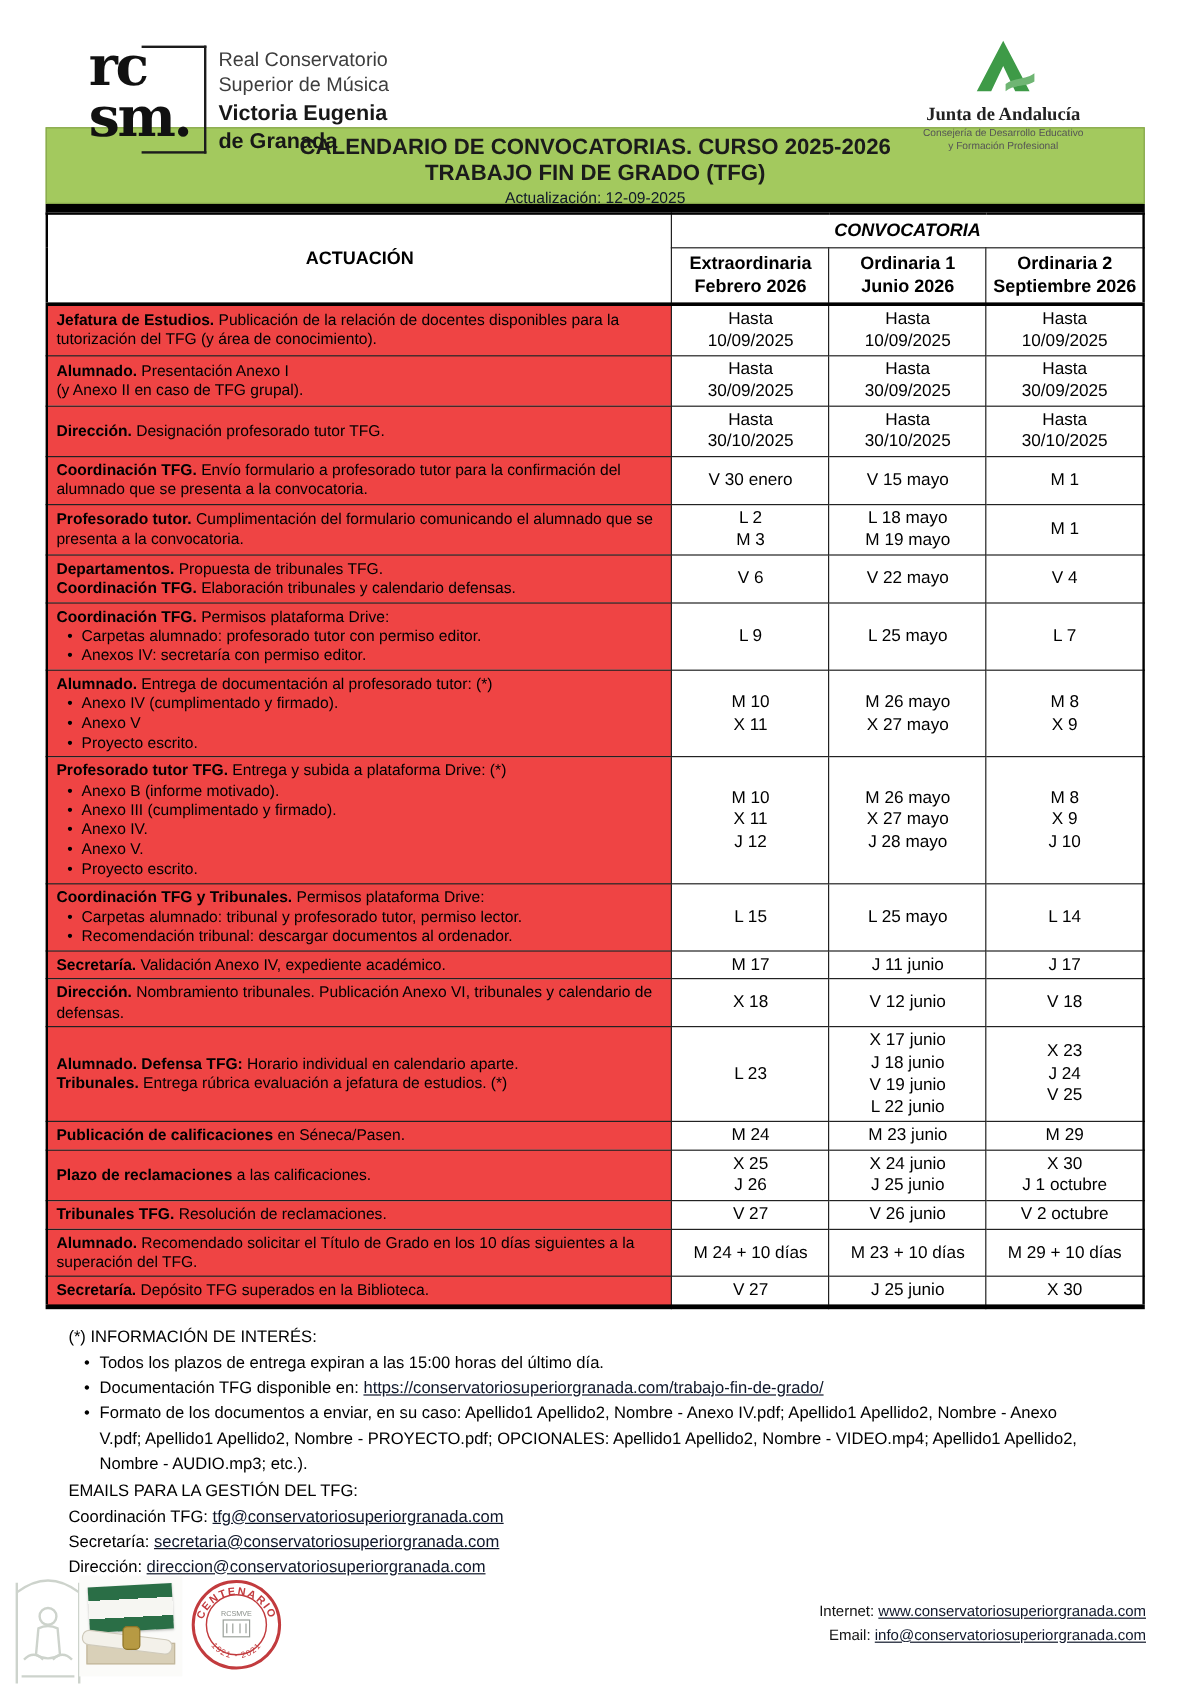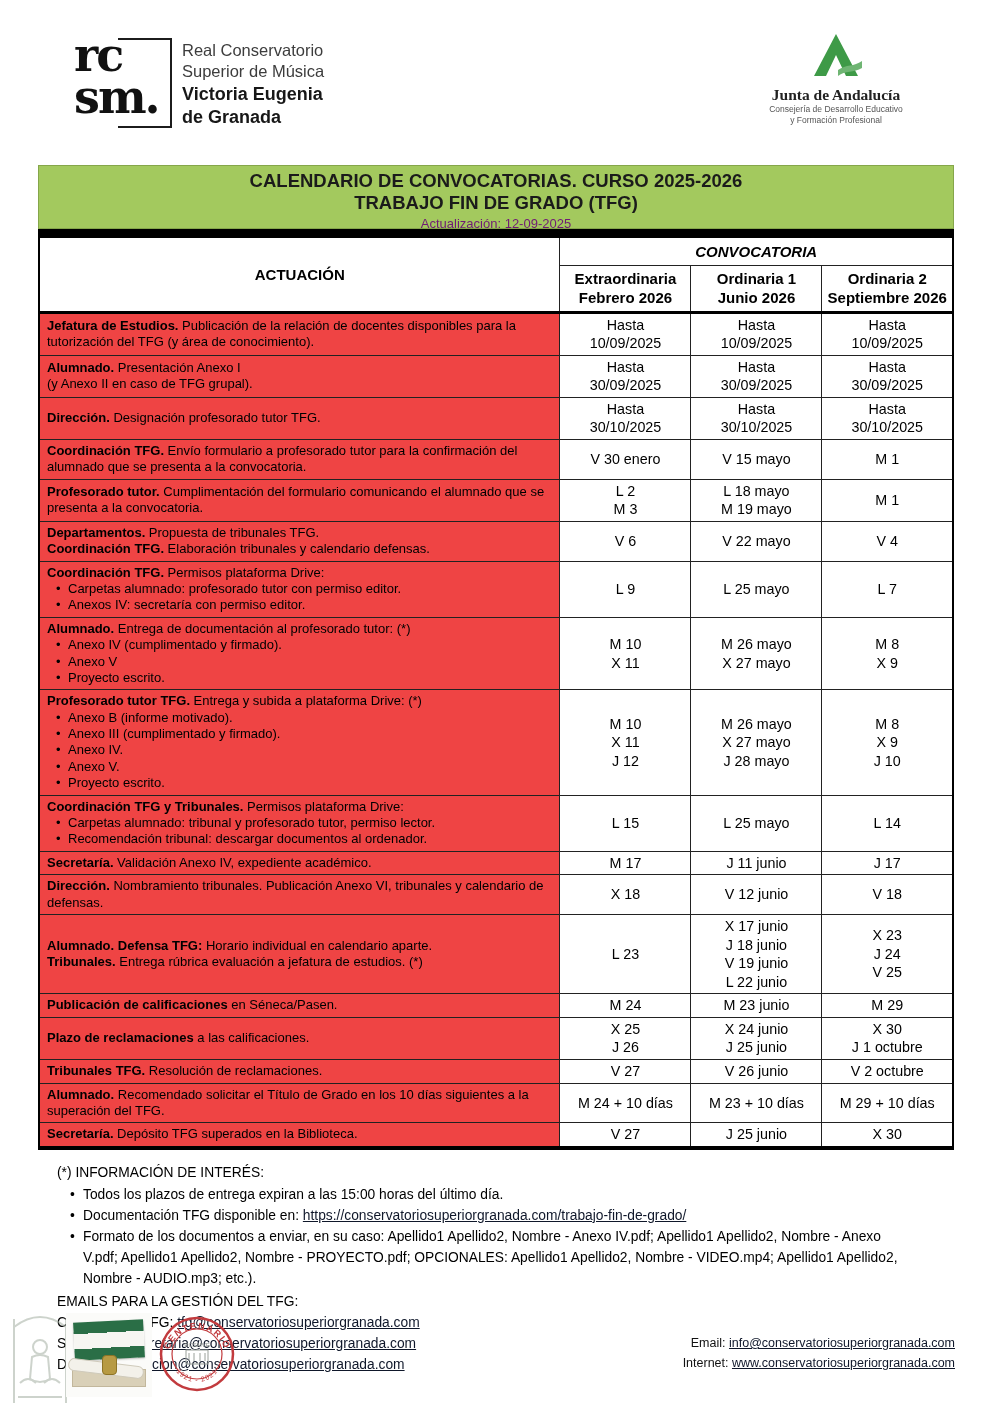--- a/index.html
+++ b/index.html
@@ -4,37 +4,37 @@
 <style>
   * { box-sizing: border-box; margin: 0; padding: 0; }
   html,body { background:#fff; }
   body {
     width: 992px; height: 1403px;
     position: relative; overflow: hidden;
     font-family: "Liberation Sans", sans-serif;
     color: #000;
   }
   
-  .hdr { position: relative; height: 165px; }
+  .hdr { position: relative; height: 106px; }
   .rcsm { position: absolute; left: 74px; top: 34px; width: 104px; height: 102px; }
   .rcsm-frame { position: absolute; left: 44px; top: 4px; width: 54px; height: 90px;
     border: 2px solid #1c1c1c; border-left: none; }
   .rcsm-letters { position: absolute; left: 0; top: 0; font-family: "DejaVu Serif", serif;
     font-weight: 900; color: #111; line-height: 0.92; letter-spacing: -2px; font-size: 46px; }
   .school { position: absolute; left: 182px; top: 40px; line-height: 1.3; }
   .school .l-light { font-size: 16.5px; color: #3d3d3d; }
   .school .l-bold  { font-size: 18px; font-weight: bold; color: #171717; }
   .junta { position: absolute; right: 56px; top: 32px; width: 200px; text-align: center; }
   .junta-name { font-size: 15.5px; font-weight: bold; color: #222; margin-top: 2px; font-family: Liberation Serif, serif; }
   .junta-dept { font-size: 8.5px; color: #555; line-height: 1.35; }
   
   .banner { margin: 0 38px; width: 916px; height: 64px; background: #a3c95e;
     border: 1px solid #85a64a; text-align: center; padding-top: 4px; }
   .banner .t { font-size: 18.5px; font-weight: bold; color: #1b1b1b; line-height: 1.18; }
-  .banner .u { font-size: 13px; color: #701a75; margin-top: 2px; }
+  .banner .u { font-size: 13px; color: #0f172a; margin-top: 2px; }
   .blackbar { margin: 0 38px; width: 916px; height: 7px; background: #000; }
   
   table.cal { margin: 0 38px; width: 916px; border-collapse: collapse; table-layout: fixed;
     border: 2px solid #000; border-bottom: 4px solid #000; }
   table.cal thead { border-bottom: 3px solid #000; }
   table.cal th, table.cal td { border: 1px solid #222; }
   th.actu { width: 57%; font-size: 15px; font-weight: bold; text-align: center; background:#fff; }
   th.group { font-size: 15px; font-weight: bold; height: 28px; background:#fff;font-style:italic; }
   th.sub { font-size: 15px; font-weight: bold; height: 47px; line-height: 1.3; background:#fff; }
   tbody td { border-top: 2px solid #000; border-bottom: 2px solid #000; }
@@ -473,19 +473,19 @@
       <textPath href="#arcBot" startOffset="50%" text-anchor="middle" id="stamp-bottom-text">1921 - 2021</textPath>
     </text>
     <text x="39" y="32" font-size="6" fill="#8a8f8a" text-anchor="middle" id="stamp-center-text">RCSMVE</text>
     <g stroke="#9aa09a" stroke-width="1" fill="none">
       <rect x="28" y="35" width="22" height="14"></rect>
       <path d="M31 38 L31 46 M36 38 L36 46 M42 38 L42 46 M47 38 L47 46"></path>
     </g>
   </svg>
   <div class="addr">
     <div>
-      <span>Email: </span><a class="lnk">info@conservatoriosuperiorgranada.com</a>
+      <span>Internet: </span><a class="lnk">www.conservatoriosuperiorgranada.com</a>
     </div>
     <div>
-      <span>Internet: </span><a class="lnk">www.conservatoriosuperiorgranada.com</a>
+      <span>Email: </span><a class="lnk">info@conservatoriosuperiorgranada.com</a>
     </div>
   </div>
 </div>
 
 </body></html>

